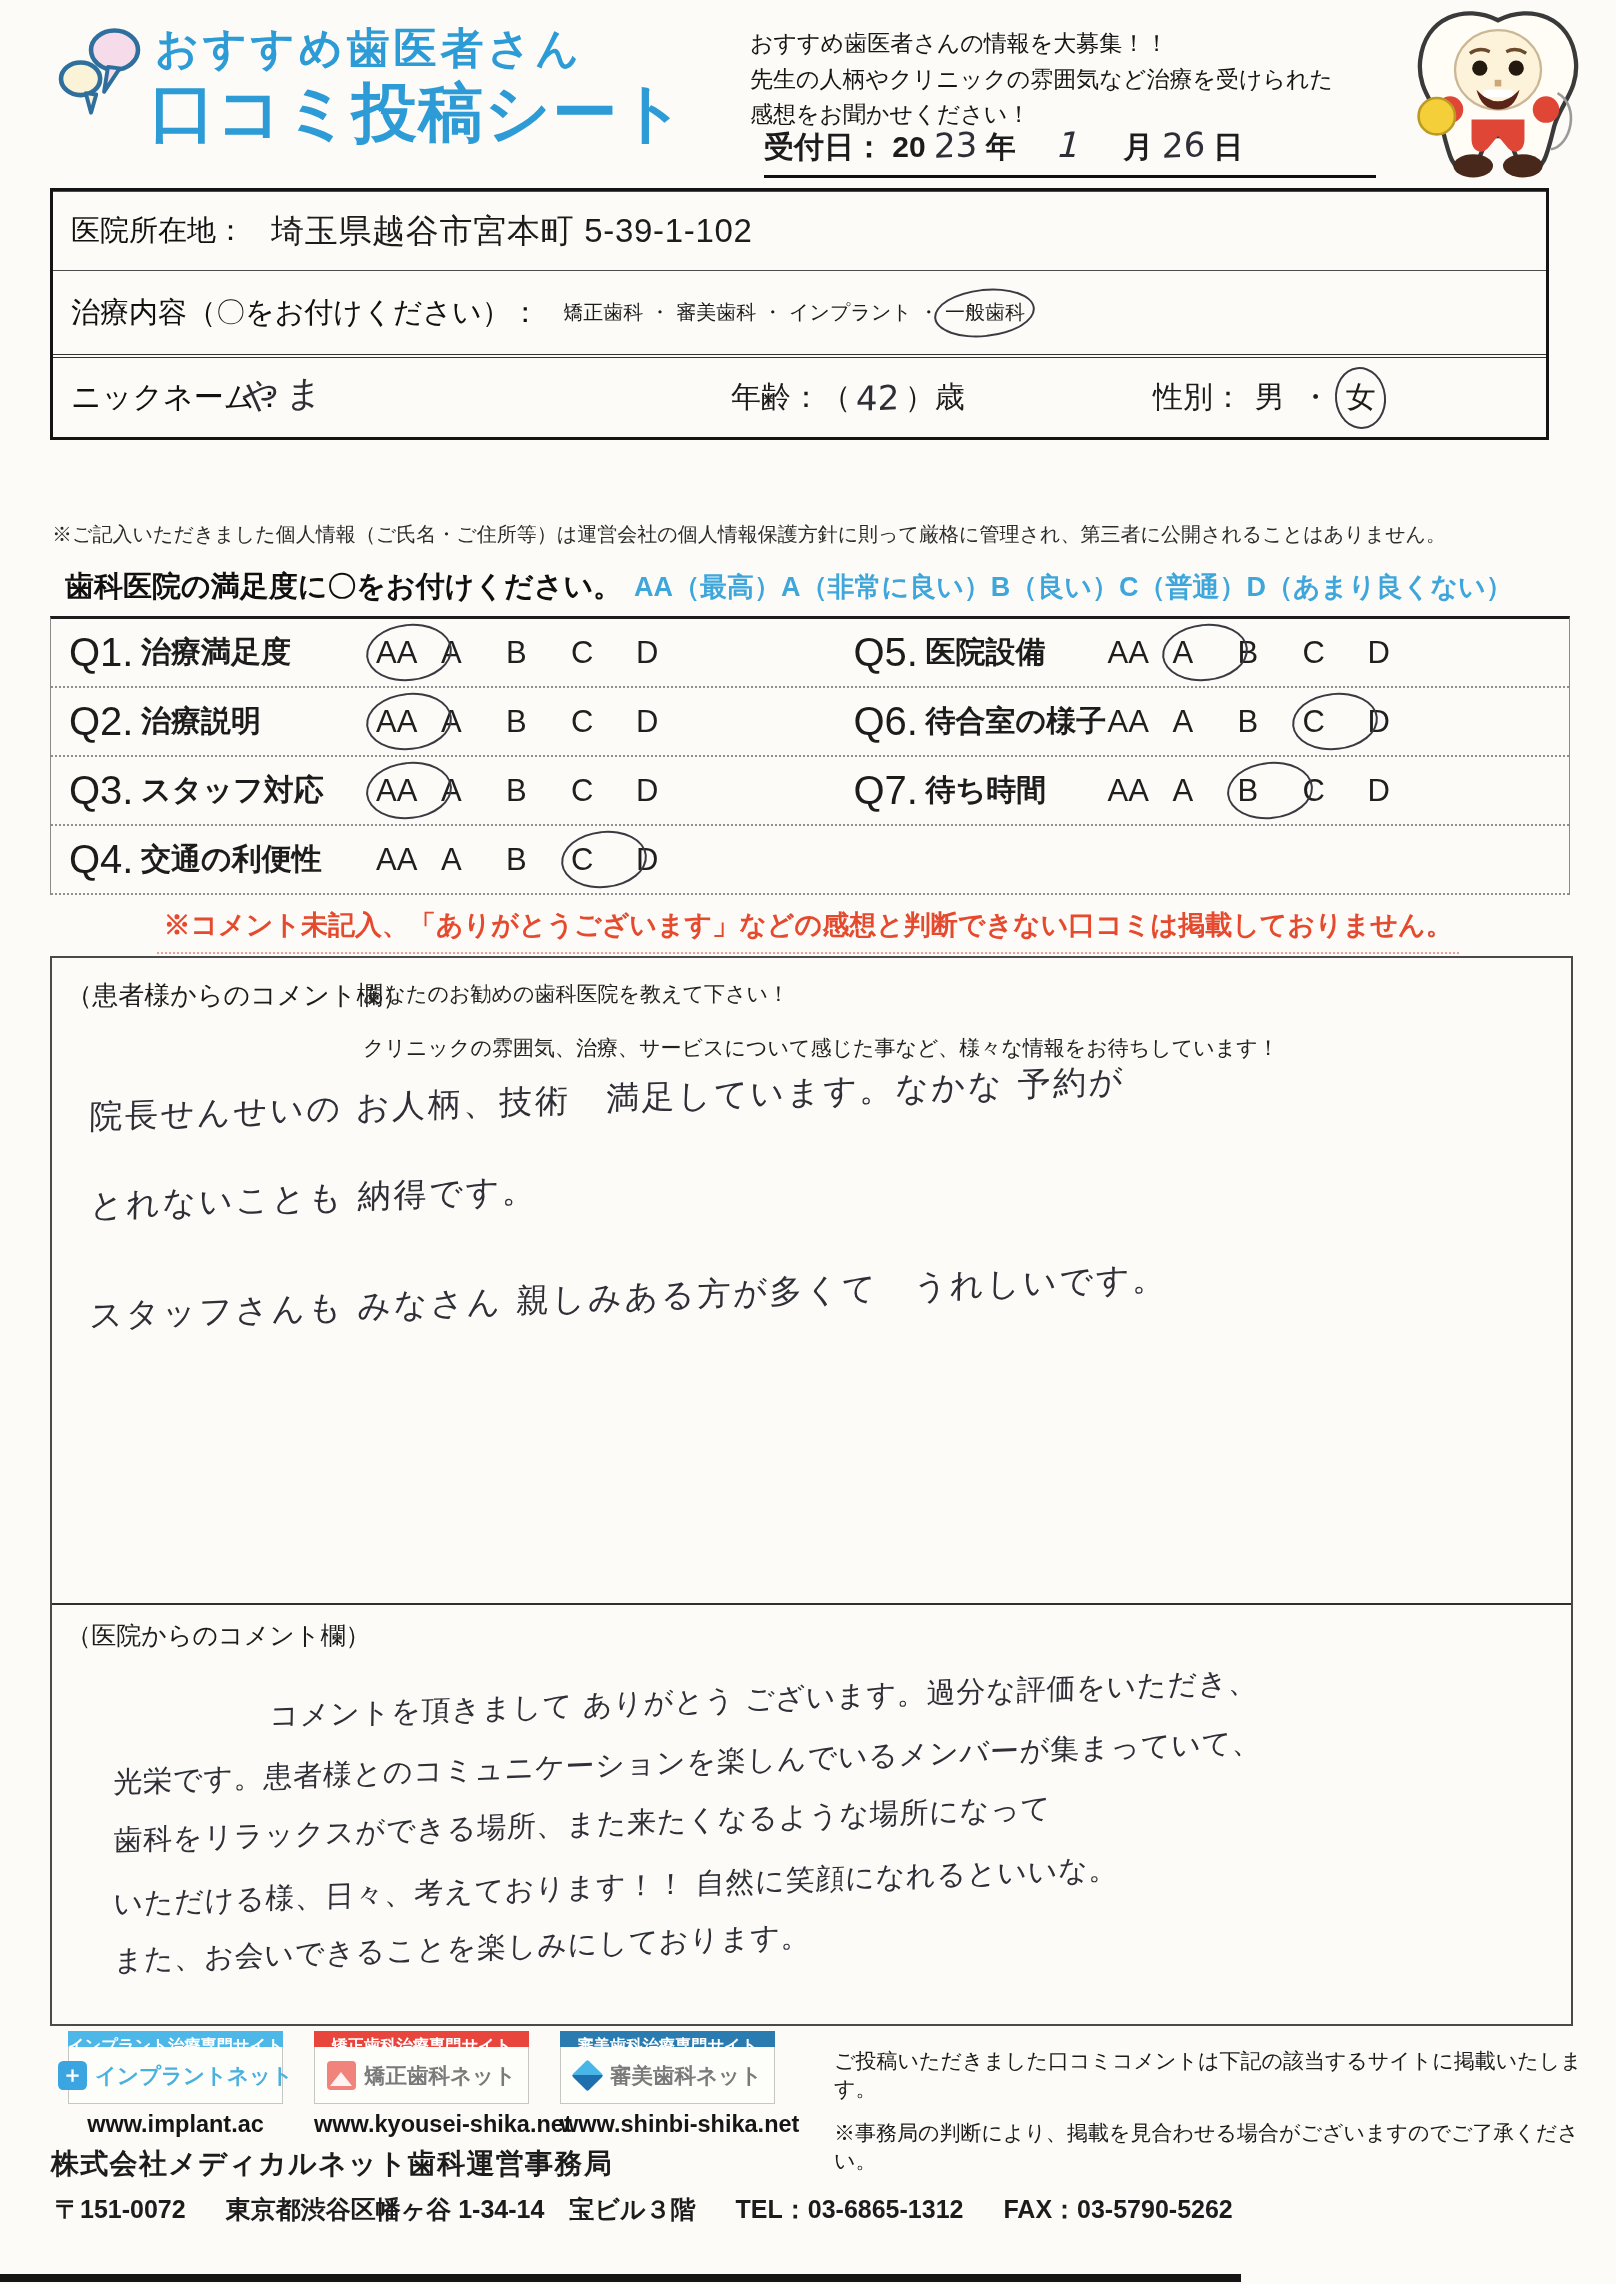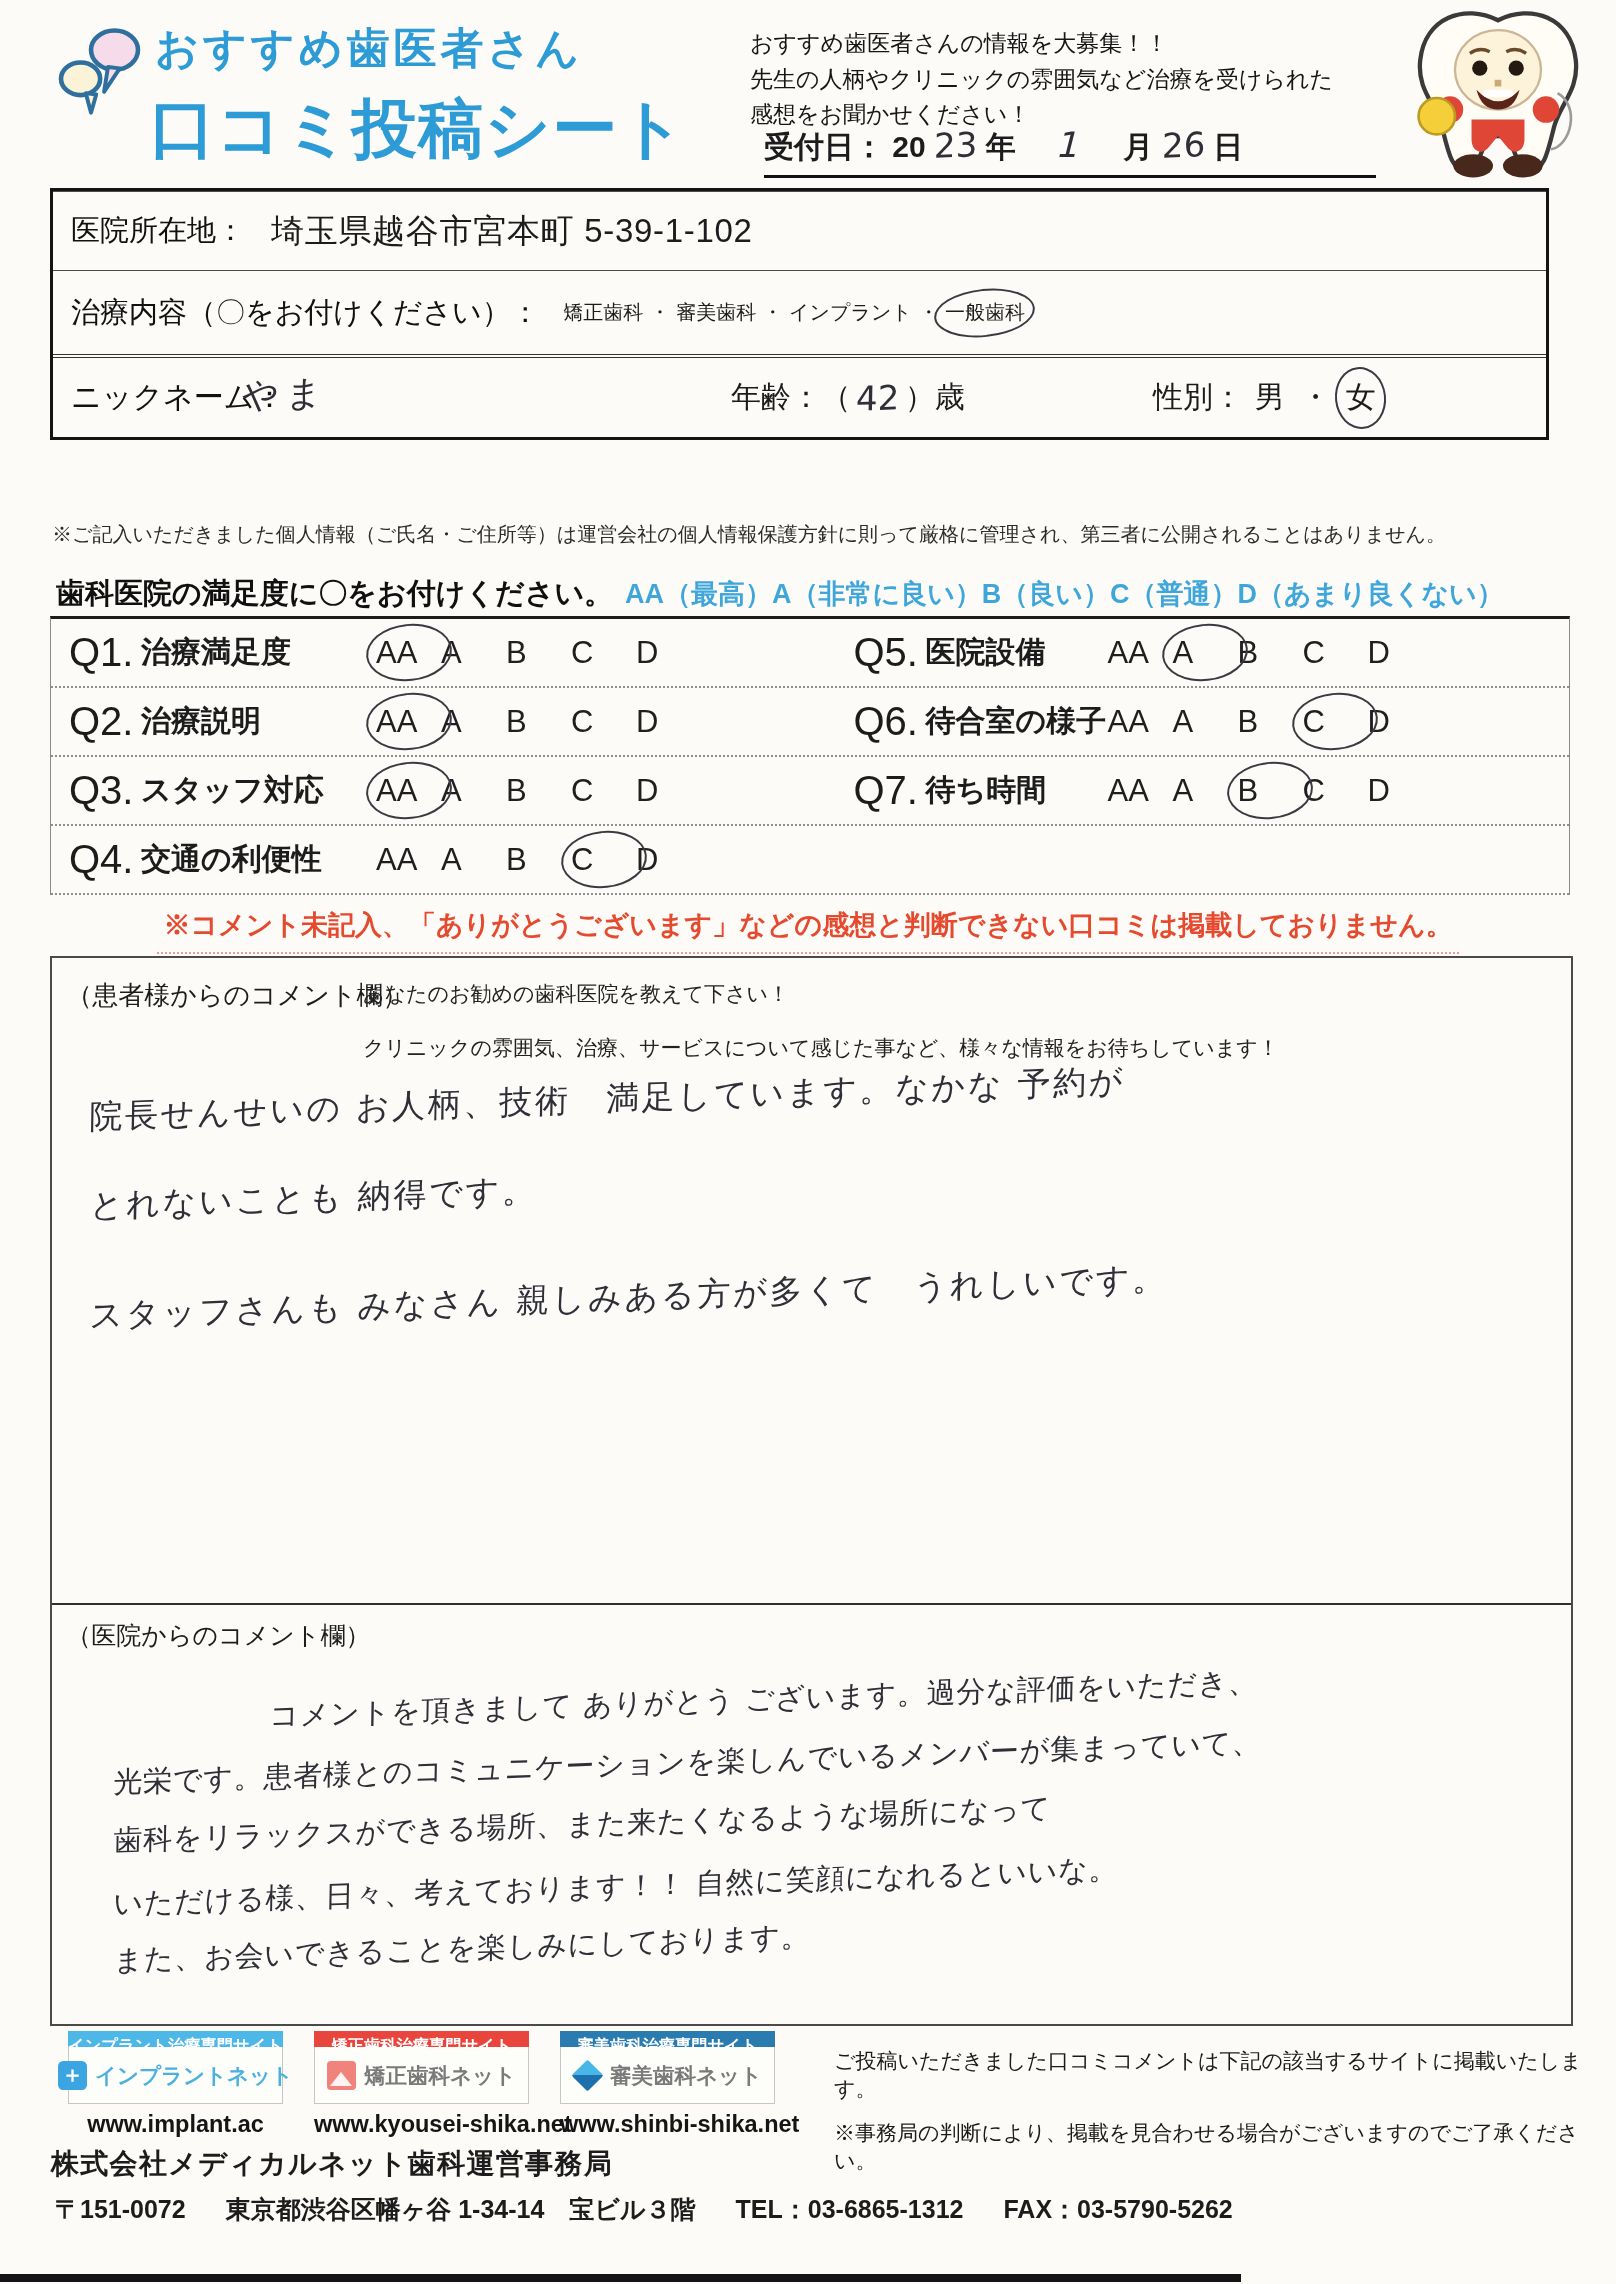--- a/index.html
+++ b/index.html
@@ -5,21 +5,21 @@
   html,body{margin:0;padding:0;background:#e8e6e1;}
   .sheet{
     position:relative;width:1616px;height:2284px;margin:0 auto;
     background:#fcfbf7;overflow:hidden;
     font-family:"Liberation Sans",sans-serif;color:#1c1c1c;
   }
   
   .logo-bubbles{position:absolute;left:57px;top:23.5px;width:85px;height:137px;}
   .logo-line1{position:absolute;left:155px;top:19.5px;font-size:43px;font-weight:bold;
     color:#2d9bd5;letter-spacing:3.9px;white-space:nowrap;}
-  .logo-line2{position:absolute;left:150px;top:85px;font-size:65px;font-weight:bold;
+  .logo-line2{position:absolute;left:150px;top:69px;font-size:65px;font-weight:bold;
     color:#2d9bd5;letter-spacing:1.3px;white-space:nowrap;}
   .recruit{position:absolute;left:750px;top:26px;font-size:23px;line-height:1.55;color:#161616;}
   .reception{position:absolute;left:764px;top:125px;width:612px;
     border-bottom:3.9px solid #101010;padding-bottom:6.5px;
     font-size:30px;font-weight:bold;white-space:nowrap;}
   .reception .gap{display:inline-block;width:26px;}
   .mascot{position:absolute;left:1397px;top:6.5px;width:202px;height:182px;}
   
   .hand{font-family:"DejaVu Sans",sans-serif;color:#2f2f38;font-weight:400;
     display:inline-block;transform:skewX(-3deg) rotate(-2deg);}
@@ -43,21 +43,21 @@
   .t-sep{display:inline-block;margin:0 2.6px;}
   .nick-hand{position:absolute;left:189px;top:11.7px;font-size:36px;letter-spacing:6.5px;}
   .age-wrap{position:absolute;left:678px;top:0;height:100%;display:flex;align-items:center;font-size:30px;}
   .age-hand{font-size:34px;margin:0 5.2px;}
   .gender-wrap{position:absolute;left:1100px;top:0;height:100%;display:flex;align-items:center;font-size:30px;}
   .g-opt{display:inline-block;margin:0 11.7px;}
   .g-sep{display:inline-block;margin:0 3.9px;}
   
   .privacy{position:absolute;left:52px;top:521px;font-size:20px;color:#2c2c2c;white-space:nowrap;}
   
-  .rate-head{position:absolute;left:56px;top:567px;white-space:nowrap;margin-top:7px;}
+  .rate-head{position:absolute;left:65px;top:567px;white-space:nowrap;}
   .rate-head .black{font-size:29px;font-weight:bold;color:#101010;}
   .rate-head .blue{font-size:27px;font-weight:bold;color:#3fa6db;margin-left:9px;}
   .rate-table{position:absolute;left:50px;top:616px;width:1518px;
     border-top:3.3px solid #1d1d1d;border-left:1.3px solid #8a8a8a;border-right:1.3px solid #8a8a8a;}
   .rate-band{display:flex;height:67px;border-bottom:2px dotted #8f8f8f;}
   .rate-cell{display:flex;align-items:center;}
   .rate-cell.left{width:765px;padding-left:18px;}
   .rate-cell.right{flex:1;padding-left:19.5px;}
   .qno{font-size:40px;font-weight:normal;width:72px;}
   .qlabel{font-size:30px;font-weight:bold;width:235px;white-space:nowrap;}

